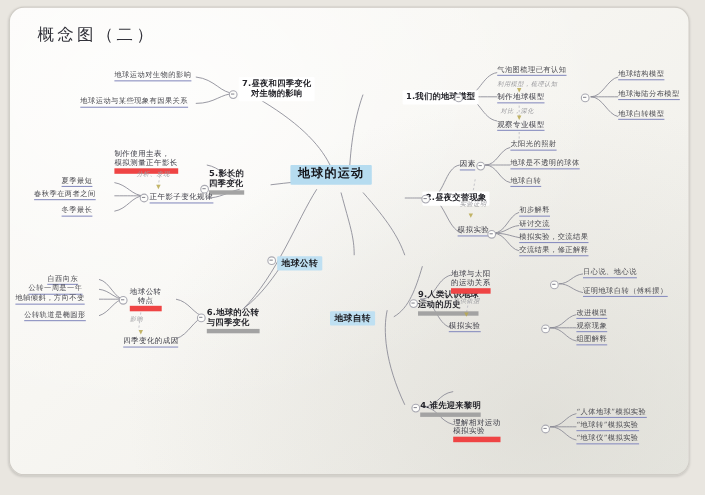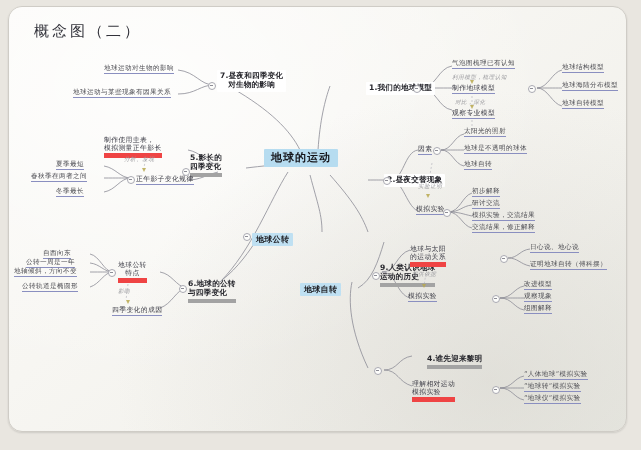--- a/index.html
+++ b/index.html
@@ -269,21 +269,21 @@
   <div class="node faint" style="left:412px;top:271px;">提供依据</div>
   <div class="arrow" style="left:422px;top:284px;"></div>
   <div class="node mid" style="left:408px;top:292px;">模拟实验</div>
   <div class="collapse" style="left:492px;top:295px;"></div>
   <div class="node leaf" style="left:530px;top:244px;">日心说、地心说</div>
   <div class="node leaf" style="left:530px;top:261px;">证明地球自转（傅科摆）</div>
   <div class="node leaf" style="left:524px;top:281px;">改进模型</div>
   <div class="node leaf" style="left:524px;top:293px;">观察现象</div>
   <div class="node leaf" style="left:524px;top:305px;">组图解释</div>
 
-  <div class="node branch ul" style="left:382px;top:355px;margin-left:45px;">
+  <div class="node branch ul" style="left:382px;top:365px;">
     <span class="ln">4.谁先迎来黎明</span>
   </div>
   <div class="collapse" style="left:374px;top:367px;"></div>
   <div class="node mid two" style="left:412px;top:380px;">
     <span class="ln">理解相对运动</span>
     <span class="ln">模拟实验</span>
   </div>
   <div class="collapse" style="left:492px;top:386px;"></div>
   <div class="node leaf" style="left:524px;top:371px;">“人体地球”模拟实验</div>
   <div class="node leaf" style="left:524px;top:383px;">“地球转”模拟实验</div>

